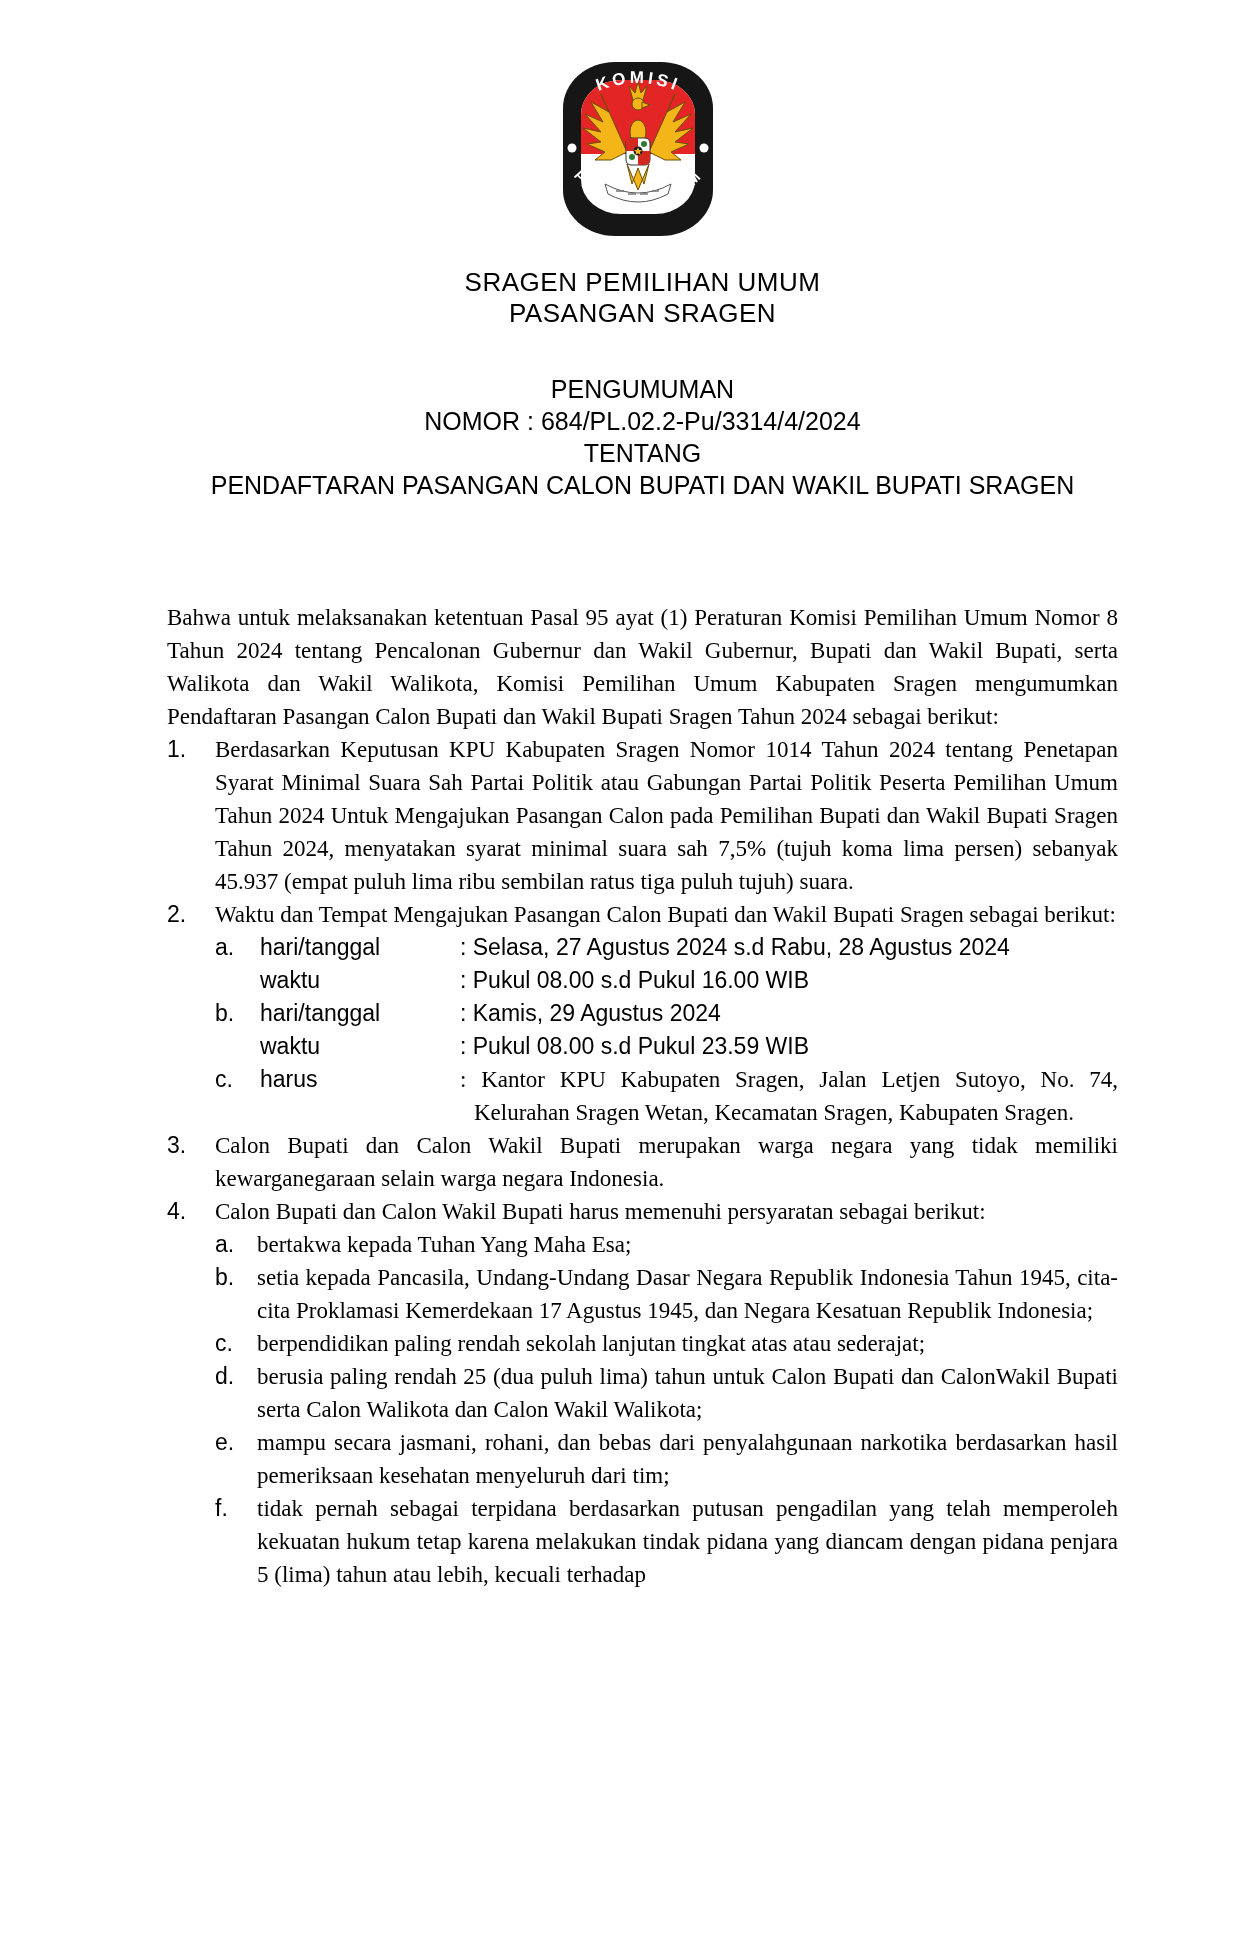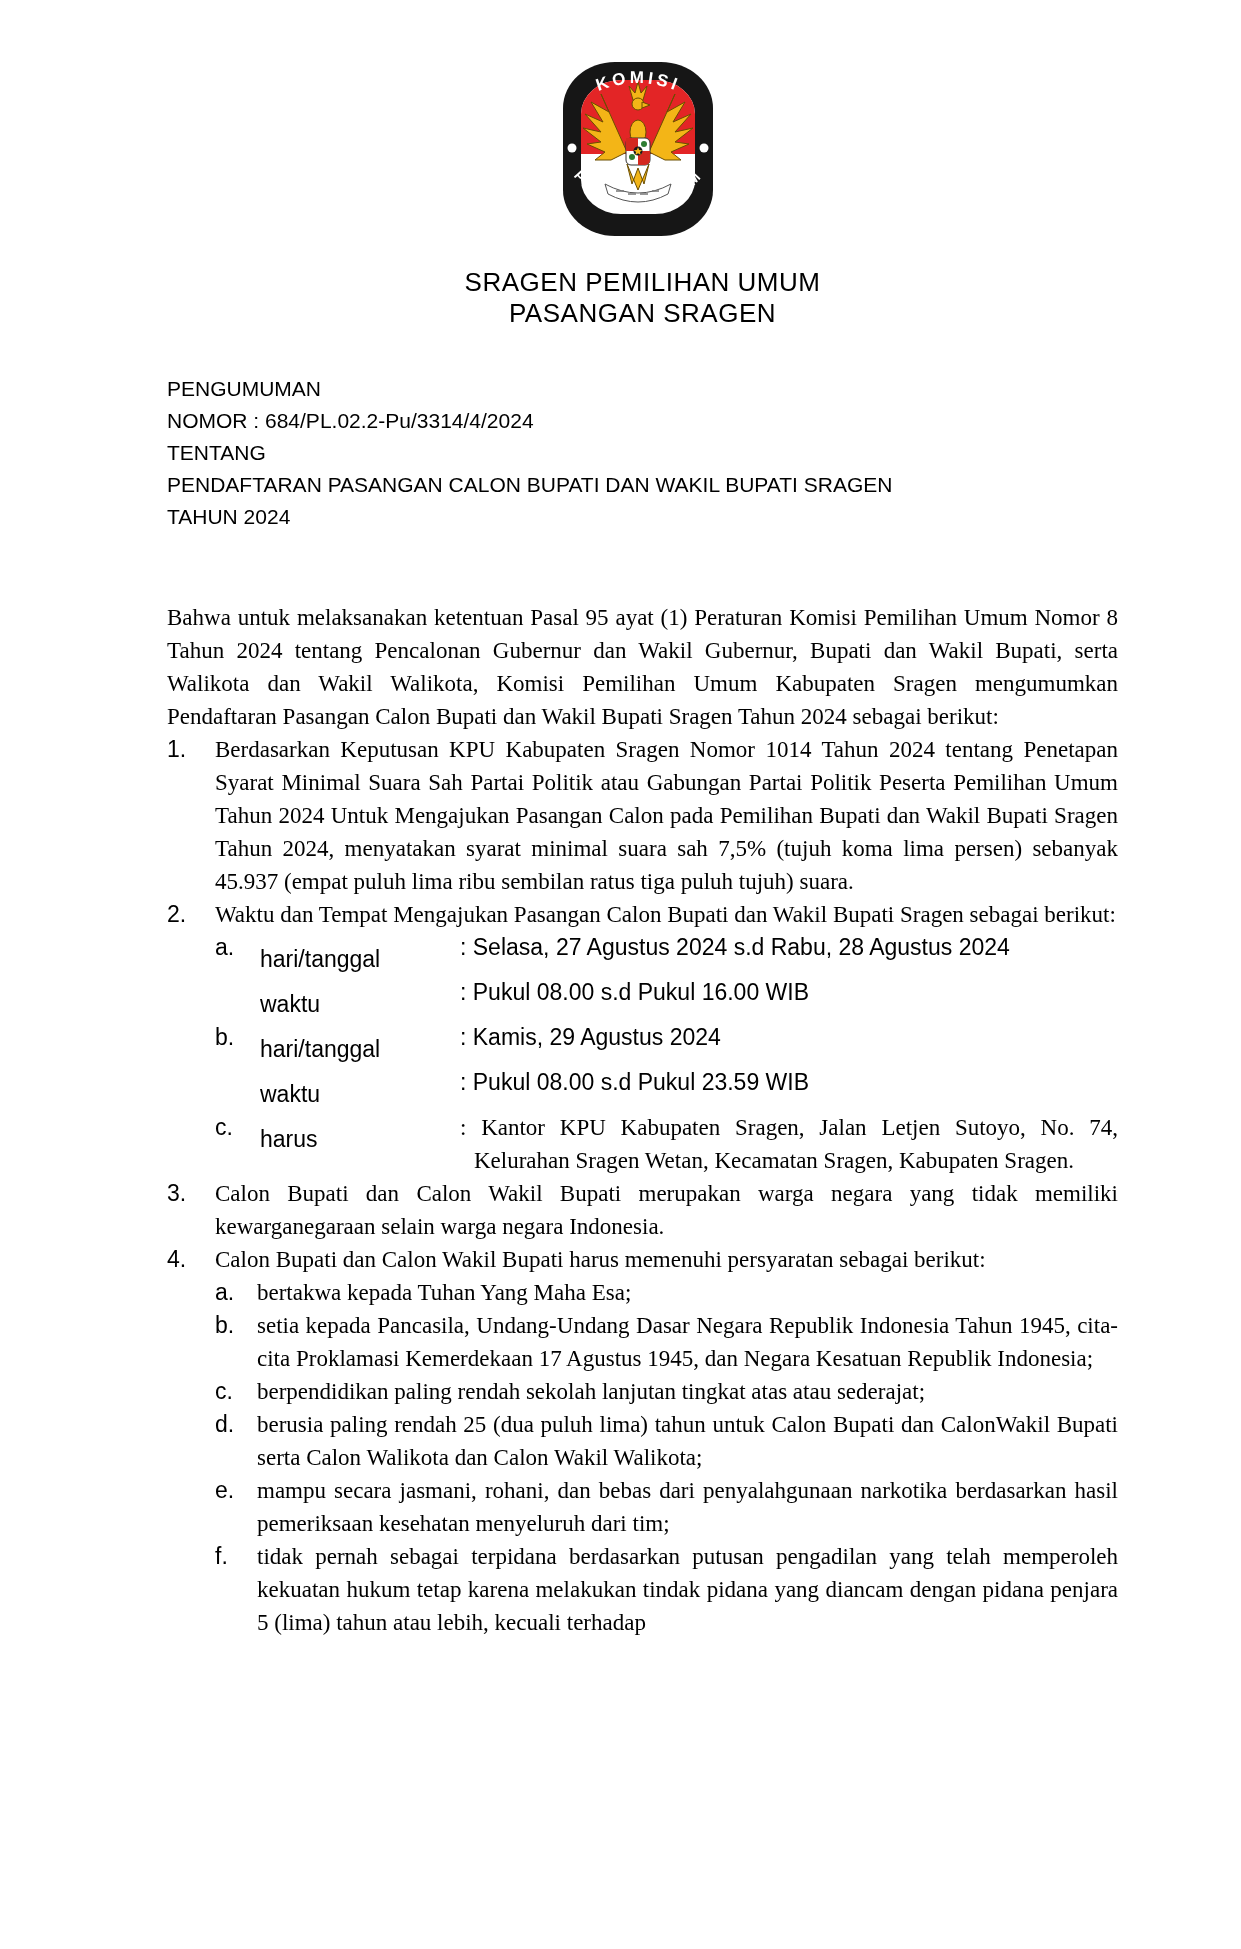--- a/index.html
+++ b/index.html
@@ -12,30 +12,30 @@
     overflow:hidden;
     margin:0 auto;
   }
   .content-col{position:absolute;left:167px;width:951px;}
   
   .logo-wrap{top:60px;display:flex;justify-content:center;}
   .logo-wrap svg{display:block;transform:translateX(-5px);}
   
   .org-block{top:267px;text-align:center;font-size:26px;line-height:31px;letter-spacing:0.5px;}
   
-  .title-block{top:373px;text-align:left;font-size:21px;line-height:32px;}
+  .title-block{top:373px;text-align:center;font-size:25px;line-height:32px;}
   
   .body-block{top:601px;font-size:23px;line-height:33px;}
   .just{text-align:justify;font-family:Liberation Serif, serif;}
   .num-item{display:flex;}
   .num-col{flex:0 0 48px;}
   .item-content{flex:1 1 auto;min-width:0;}
   .detail-row{display:flex;}
   .letter-col{flex:0 0 45px;}
-  .label-col{flex:0 0 200px;margin-top:12px;}
+  .label-col{flex:0 0 200px;}
   .value-col{flex:1 1 auto;min-width:0;padding-left:14px;text-indent:-14px;}
   .sub-item{display:flex;}
   .sub-letter{flex:0 0 42px;}
   .sub-text{flex:1 1 auto;min-width:0;}
 </style>
 </head>
 <body>
 
 <div class="page">
 
@@ -101,21 +101,20 @@
   <div class="content-col org-block">
     <div>SRAGEN PEMILIHAN UMUM</div>
     <div>PASANGAN SRAGEN</div>
   </div>
 
   <div class="content-col title-block">
     <div>PENGUMUMAN</div>
     <div>NOMOR : 684/PL.02.2-Pu/3314/4/2024</div>
     <div>TENTANG</div>
     <div>PENDAFTARAN PASANGAN CALON BUPATI DAN WAKIL BUPATI SRAGEN</div>
-    <div>TAHUN 2024</div>
   </div>
 
   <div class="content-col body-block">
 
     <p class="just" style="margin:0;">Bahwa untuk melaksanakan ketentuan Pasal 95 ayat (1) Peraturan Komisi Pemilihan Umum Nomor 8 Tahun 2024 tentang Pencalonan Gubernur dan Wakil Gubernur, Bupati dan Wakil Bupati, serta Walikota dan Wakil Walikota, Komisi Pemilihan Umum Kabupaten Sragen mengumumkan Pendaftaran Pasangan Calon Bupati dan Wakil Bupati Sragen Tahun 2024 sebagai berikut:</p>
 
     <div class="num-item">
       <div class="num-col">1.</div>
       <div class="item-content just">Berdasarkan Keputusan KPU Kabupaten Sragen Nomor 1014 Tahun 2024 tentang Penetapan Syarat Minimal Suara Sah Partai Politik atau Gabungan Partai Politik Peserta Pemilihan Umum Tahun 2024 Untuk Mengajukan Pasangan Calon pada Pemilihan Bupati dan Wakil Bupati Sragen Tahun 2024, menyatakan syarat minimal suara sah 7,5% (tujuh koma lima persen) sebanyak 45.937 (empat puluh lima ribu sembilan ratus tiga puluh tujuh) suara.</div>
     </div>

